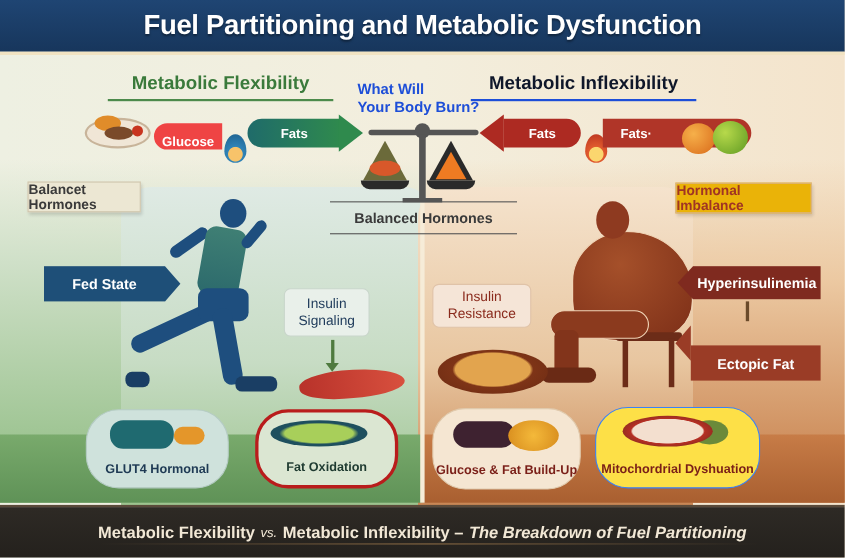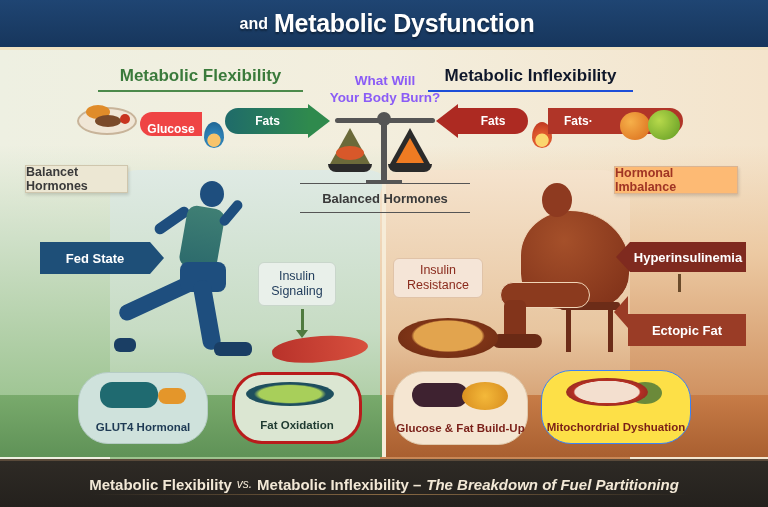--- a/index.html
+++ b/index.html
@@ -12,21 +12,21 @@
   .abs { position: absolute; }
 
   
   .header {
     left: 0; top: 0; width: 768px; height: 50px;
     background: linear-gradient(180deg, #1f4573 0%, #17365c 100%);
     border-bottom: 3px solid #f1e3c2;
     display: flex; align-items: center; justify-content: center;
   }
   .header .t1 { color: #fff; font-weight: bold; font-size: 25px; letter-spacing: -0.3px; text-shadow: 0 2px 2px rgba(0,0,0,.4); }
-  .header .t2 { color: #fff; font-weight: bold; font-size: 16px; margin: 0 6px; text-shadow: 0 2px 2px rgba(0,0,0,.4); }
+  .header .t2 { color: #fff; font-weight: bold; font-size: 24px; margin: 0 6px; text-shadow: 0 2px 2px rgba(0,0,0,.4); }
 
   
   .panel-left {
     left: 0; top: 145px; width: 384px; height: 312px;
     background: linear-gradient(180deg, rgba(211,228,212,.0) 0%, #cfe0c8 30%, #8dbb80 100%);
   }
   .panel-left-inner {
     left: 110px; top: 170px; width: 285px; height: 290px;
     background: linear-gradient(180deg, #dfeae4 0%, #c7dcc4 55%, #9cc38e 100%);
     border-radius: 28px 28px 0 0;
@@ -42,21 +42,21 @@
   }
   .ground-left { left: 0; top: 395px; width: 384px; height: 62px; background: linear-gradient(180deg,#79aa6c,#5f9257); }
   .ground-right { left: 384px; top: 395px; width: 384px; height: 62px; background: linear-gradient(180deg,#c77c47,#a95f30); }
   .divider { left: 382px; top: 160px; width: 4px; height: 297px; background: #f6ecd8; }
 
   
   .sec-title { font-weight: bold; font-size: 17px; text-align: center; padding-bottom: 4px; }
   .sec-left { left: 98px; top: 66px; width: 205px; color: #3a7a3b; border-bottom: 2px solid #4c8a4b; }
   .sec-right { left: 428px; top: 66px; width: 205px; color: #0f172a; border-bottom: 2px solid #1d4ed8; }
 
-  .question { left: 325px; top: 72px; width: 120px; text-align: center; font-weight: bold; font-size: 13.5px; color: #8b5cf6; line-height: 17px; }
+  .question { left: 325px; top: 72px; width: 120px; text-align: left; font-weight: bold; font-size: 13.5px; color: #1d4ed8; line-height: 17px; }
 
   
   .ribbon { color: #fff; font-weight: bold; font-size: 12px; display: flex; align-items: center; justify-content: center; }
   .rib-glucose { left: 140px; top: 112px; width: 62px; height: 24px; background: #ef4444; border-radius: 12px 0 0 12px; align-items: flex-end; }
   .rib-fats-l { left: 225px; top: 108px; width: 85px; height: 26px; background: linear-gradient(90deg,#1f6b6a,#2f8a4d); border-radius: 14px 0 0 14px; }
   .rib-fats-l-arrow { left: 308px; top: 104px; width: 0; height: 0; border-top: 17px solid transparent; border-bottom: 17px solid transparent; border-left: 22px solid #2f8a4d; }
   .rib-fats-r { left: 458px; top: 108px; width: 70px; height: 26px; background: #ad2a22; border-radius: 0 14px 14px 0; }
   .rib-fats-r-arrow { left: 436px; top: 104px; width: 0; height: 0; border-top: 17px solid transparent; border-bottom: 17px solid transparent; border-right: 22px solid #ad2a22; }
   .rib-fats-r2 { left: 548px; top: 108px; width: 135px; height: 26px; background: #b03528; border-radius: 0 14px 14px 0; justify-content: flex-start; padding-left: 16px; }
 
@@ -83,21 +83,21 @@
   .tri-right { left: 390px; top: 128px; border-bottom: 36px solid #2a2a2a; }
   .tri-right-in { left: 396px; top: 138px; border-left: 14px solid transparent; border-right: 14px solid transparent; border-bottom: 25px solid #ef7b22; width: 0; height: 0; }
   .pan-l { left: 328px; top: 164px; width: 44px; height: 8px; background: #2a2a2a; border-radius: 0 0 12px 12px; }
   .pan-r { left: 388px; top: 164px; width: 44px; height: 8px; background: #2a2a2a; border-radius: 0 0 12px 12px; }
 
   .balanced { left: 300px; top: 183px; width: 170px; height: 30px; text-align: center; font-weight: bold; font-size: 13px; color: #3a3a3a; border-top: 1.5px solid #555; border-bottom: 1.5px solid #555; display: flex; align-items: center; justify-content: center; }
 
   
   .tag { background: #ece7d3; border: 1px solid #cfc6ad; box-shadow: 1px 2px 3px rgba(0,0,0,.15); font-weight: bold; font-size: 12.5px; display: flex; align-items: center; justify-content: center; }
   .tag-balancet { left: 25px; top: 165px; width: 103px; height: 28px; color: #3a3a3a; }
-  .tag-hormonal { left: 614px; top: 166px; width: 124px; height: 28px; background: #fdba74; color: #a03424; border-color: #d9b493; }
+  .tag-hormonal { left: 614px; top: 166px; width: 124px; height: 28px; background: #eab308; color: #a03424; border-color: #d9b493; }
 
   
   .label-arrow { color: #fff; font-weight: bold; font-size: 13px; display: flex; align-items: center; justify-content: center; }
   .fed-state { left: 40px; top: 242px; width: 110px; height: 32px; background: #1e4f78; }
   .fed-state-tip { left: 150px; top: 242px; width: 0; height: 0; border-top: 16px solid transparent; border-bottom: 16px solid transparent; border-left: 14px solid #1e4f78; }
   .hyper { left: 630px; top: 242px; width: 116px; height: 30px; background: #7f2a1f; }
   .hyper-tip { left: 616px; top: 242px; width: 0; height: 0; border-top: 15px solid transparent; border-bottom: 15px solid transparent; border-right: 14px solid #7f2a1f; }
   .ectopic { left: 628px; top: 296px; width: 118px; height: 32px; background: #9a3c26; margin-top: 18px; }
   .ectopic-tip { left: 614px; top: 296px; width: 0; height: 0; border-top: 16px solid transparent; border-bottom: 16px solid transparent; border-right: 14px solid #9a3c26; }
 
@@ -156,20 +156,21 @@
   .footer .ital { font-style: italic; }
   .footer-rule { left: 90px; top: 494px; width: 600px; height: 1px; background: linear-gradient(90deg, transparent, #8a6a44, transparent); }
   .conn-down { left: 301px; top: 309px; width: 3px; height: 24px; background: #4f7a3f; }
   .conn-down-tip { left: 296px; top: 330px; width: 0; height: 0; border-left: 6px solid transparent; border-right: 6px solid transparent; border-top: 8px solid #4f7a3f; }
   .conn-hyper { left: 678px; top: 274px; width: 3px; height: 18px; background: #6a4a2a; }
 </style>
 </head>
 <body>
 
 <div class="abs header">
+  <span class="t1">Fuel Partitioning</span>
   <span class="t2">and</span>
   <span class="t1">Metabolic Dysfunction</span>
 </div>
 
 <div class="abs panel-left"></div>
 <div class="abs panel-right"></div>
 <div class="abs panel-left-inner"></div>
 <div class="abs panel-right-inner"></div>
 <div class="abs ground-left"></div>
 <div class="abs ground-right"></div>

